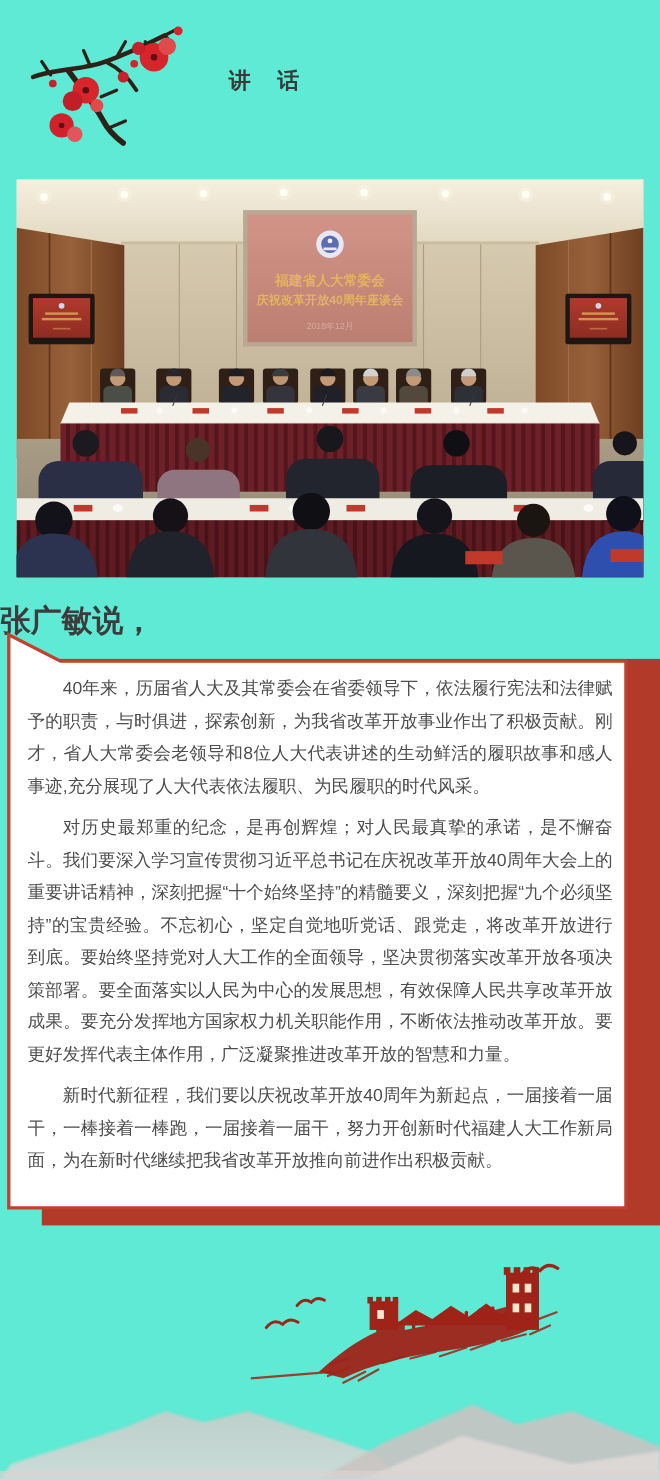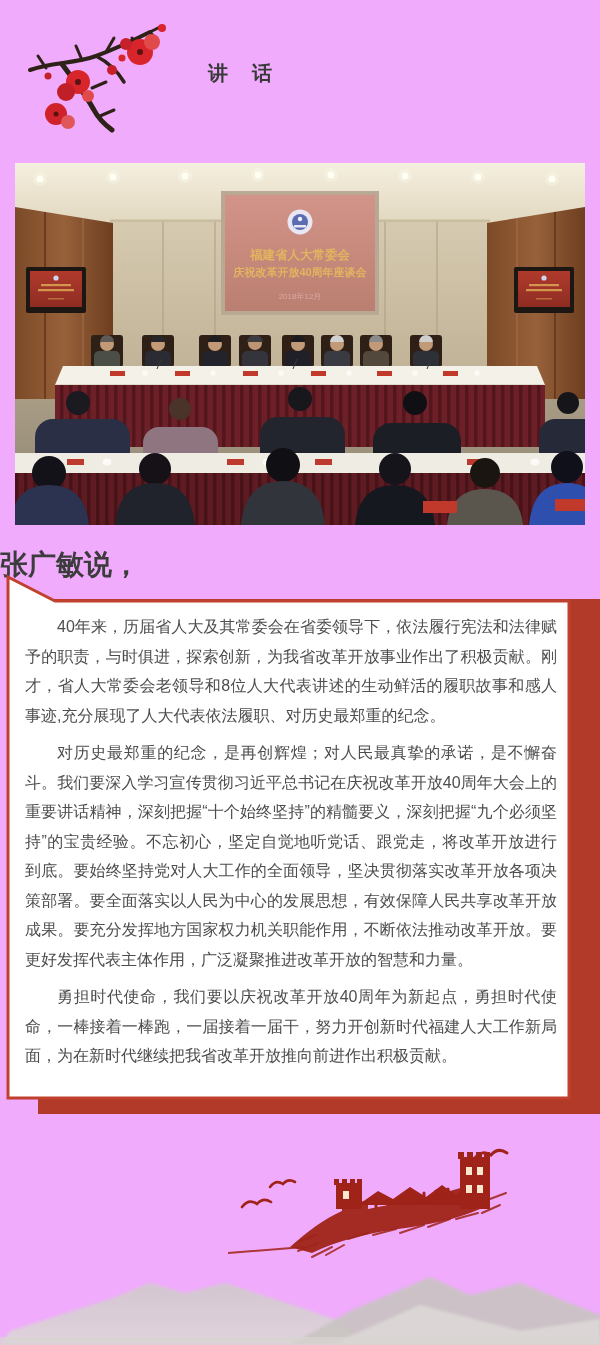--- a/index.html
+++ b/index.html
@@ -1,18 +1,18 @@
 <!DOCTYPE html>
 <html><head>
 <meta charset="utf-8">
 <style>
   html,body{margin:0;padding:0;}
   .page{
     position:relative;width:600px;height:1345px;overflow:hidden;
-    background:#f0abfc;
+    background:#5eead4;
     font-family:"Liberation Sans","DejaVu Sans",sans-serif;
   }
   .page-title{
     position:absolute;left:208px;top:60px;
     font-size:20px;font-weight:bold;color:#3a3a3a;letter-spacing:2px;
   }
   .blossom{position:absolute;left:22px;top:18px;}
   .photo-frame{
     position:absolute;left:15px;top:163px;width:570px;height:324px;
     background:#e8e0cf;
@@ -307,23 +307,23 @@
   </div>
 
   <div class="speaker-line">张广敏说，</div>
 
   <div class="quote-wrap">
     <svg class="quote-svg" width="600" height="548" viewBox="0 0 600 548">
       <rect x="38" y="27" width="562" height="515" fill="#b23a28"></rect>
       <polygon points="8,5 55,29 569,29 569,526 8,526" fill="#ffffff" stroke="#c2412e" stroke-width="3" stroke-linejoin="miter"></polygon>
     </svg>
     <div class="quote-text">
-      <p>40年来，历届省人大及其常委会在省委领导下，依法履行宪法和法律赋予的职责，与时俱进，探索创新，为我省改革开放事业作出了积极贡献。刚才，省人大常委会老领导和8位人大代表讲述的生动鲜活的履职故事和感人事迹,充分展现了人大代表依法履职、对历史最郑重的纪念。</p>
+      <p>40年来，历届省人大及其常委会在省委领导下，依法履行宪法和法律赋予的职责，与时俱进，探索创新，为我省改革开放事业作出了积极贡献。刚才，省人大常委会老领导和8位人大代表讲述的生动鲜活的履职故事和感人事迹,充分展现了人大代表依法履职、为民履职的时代风采。</p>
       <p>对历史最郑重的纪念，是再创辉煌；对人民最真挚的承诺，是不懈奋斗。我们要深入学习宣传贯彻习近平总书记在庆祝改革开放40周年大会上的重要讲话精神，深刻把握“十个始终坚持”的精髓要义，深刻把握“九个必须坚持”的宝贵经验。不忘初心，坚定自觉地听党话、跟党走，将改革开放进行到底。要始终坚持党对人大工作的全面领导，坚决贯彻落实改革开放各项决策部署。要全面落实以人民为中心的发展思想，有效保障人民共享改革开放成果。要充分发挥地方国家权力机关职能作用，不断依法推动改革开放。要更好发挥代表主体作用，广泛凝聚推进改革开放的智慧和力量。</p>
-      <p>勇担时代使命，我们要以庆祝改革开放40周年为新起点，勇担时代使命，一棒接着一棒跑，一届接着一届干，努力开创新时代福建人大工作新局面，为在新时代继续把我省改革开放推向前进作出积极贡献。</p>
+      <p>新时代新征程，我们要以庆祝改革开放40周年为新起点，一届接着一届干，一棒接着一棒跑，一届接着一届干，努力开创新时代福建人大工作新局面，为在新时代继续把我省改革开放推向前进作出积极贡献。</p>
     </div>
   </div>
 
   <svg class="greatwall" width="285" height="118" viewBox="0 0 285 118">
     <g fill="#9f2318" stroke="#9f2318">
 
       <g fill="none" stroke-width="2.6" stroke-linecap="round">
         <path d="M14,64 q7,-9 15,-3 q6,-7 14,-2"></path>
         <path d="M42,44 q6,-8 13,-3 q5,-6 12,-2"></path>
         <path d="M246,16 q8,-10 17,-4 q7,-8 16,-2" stroke-width="3"></path>

